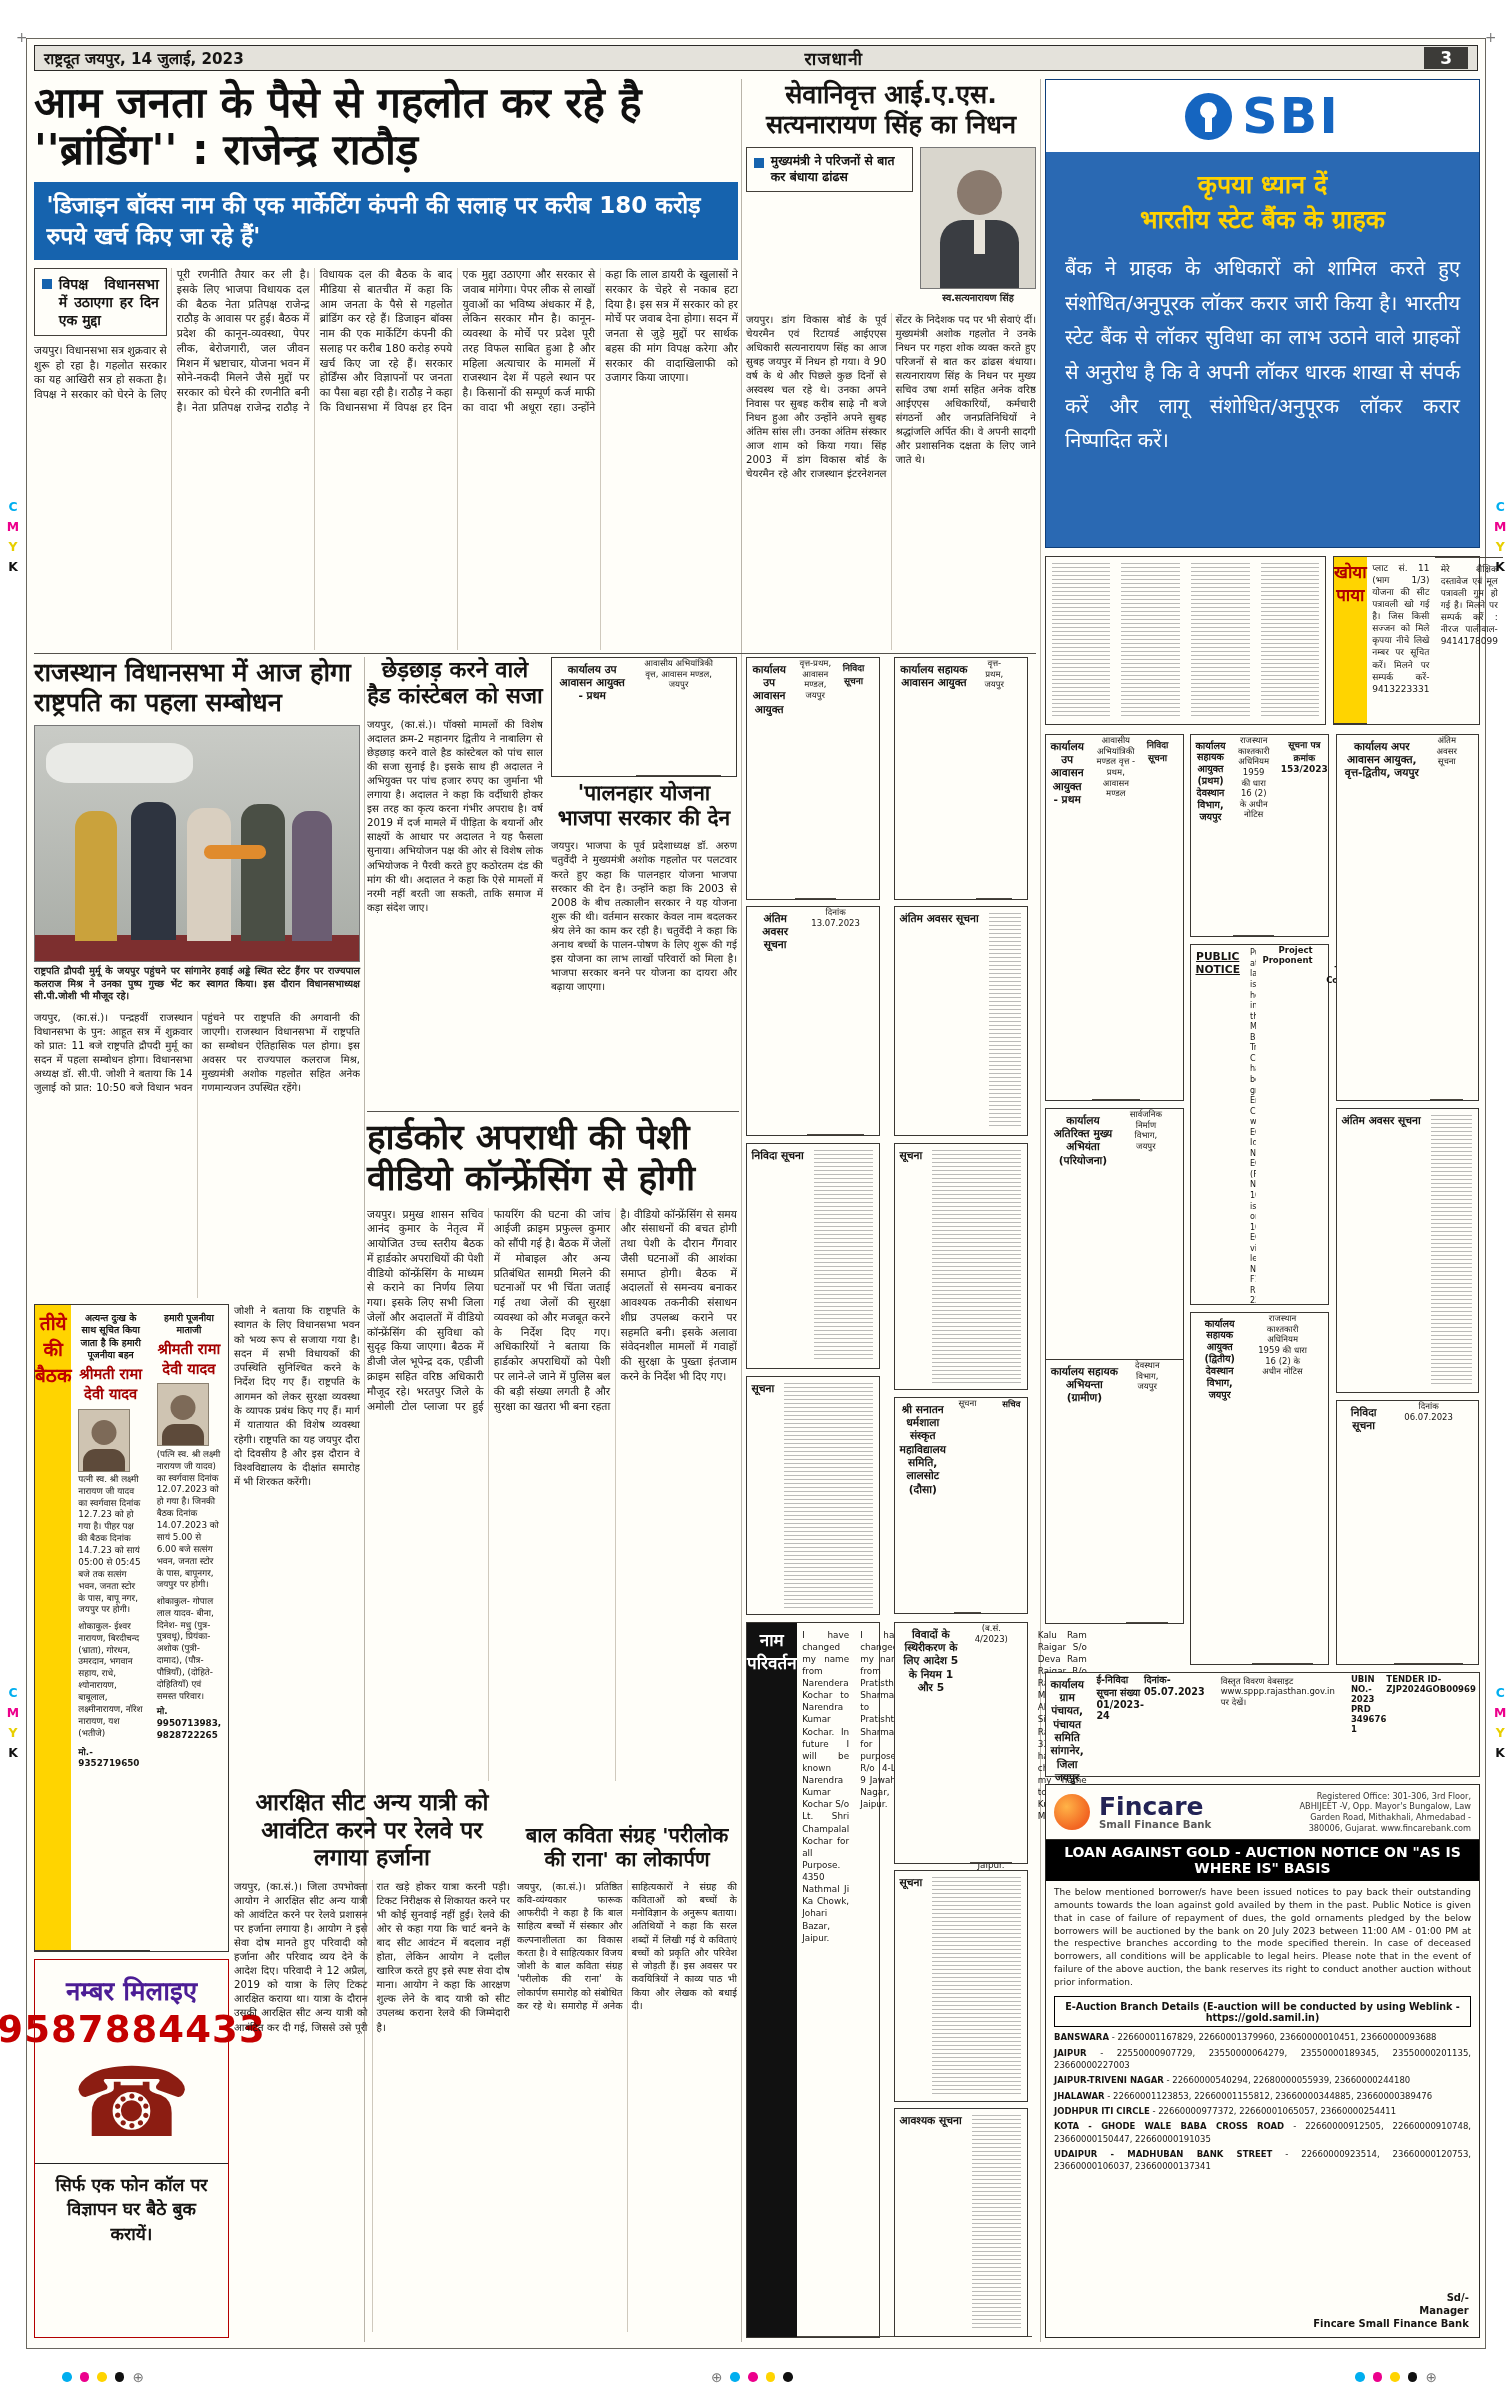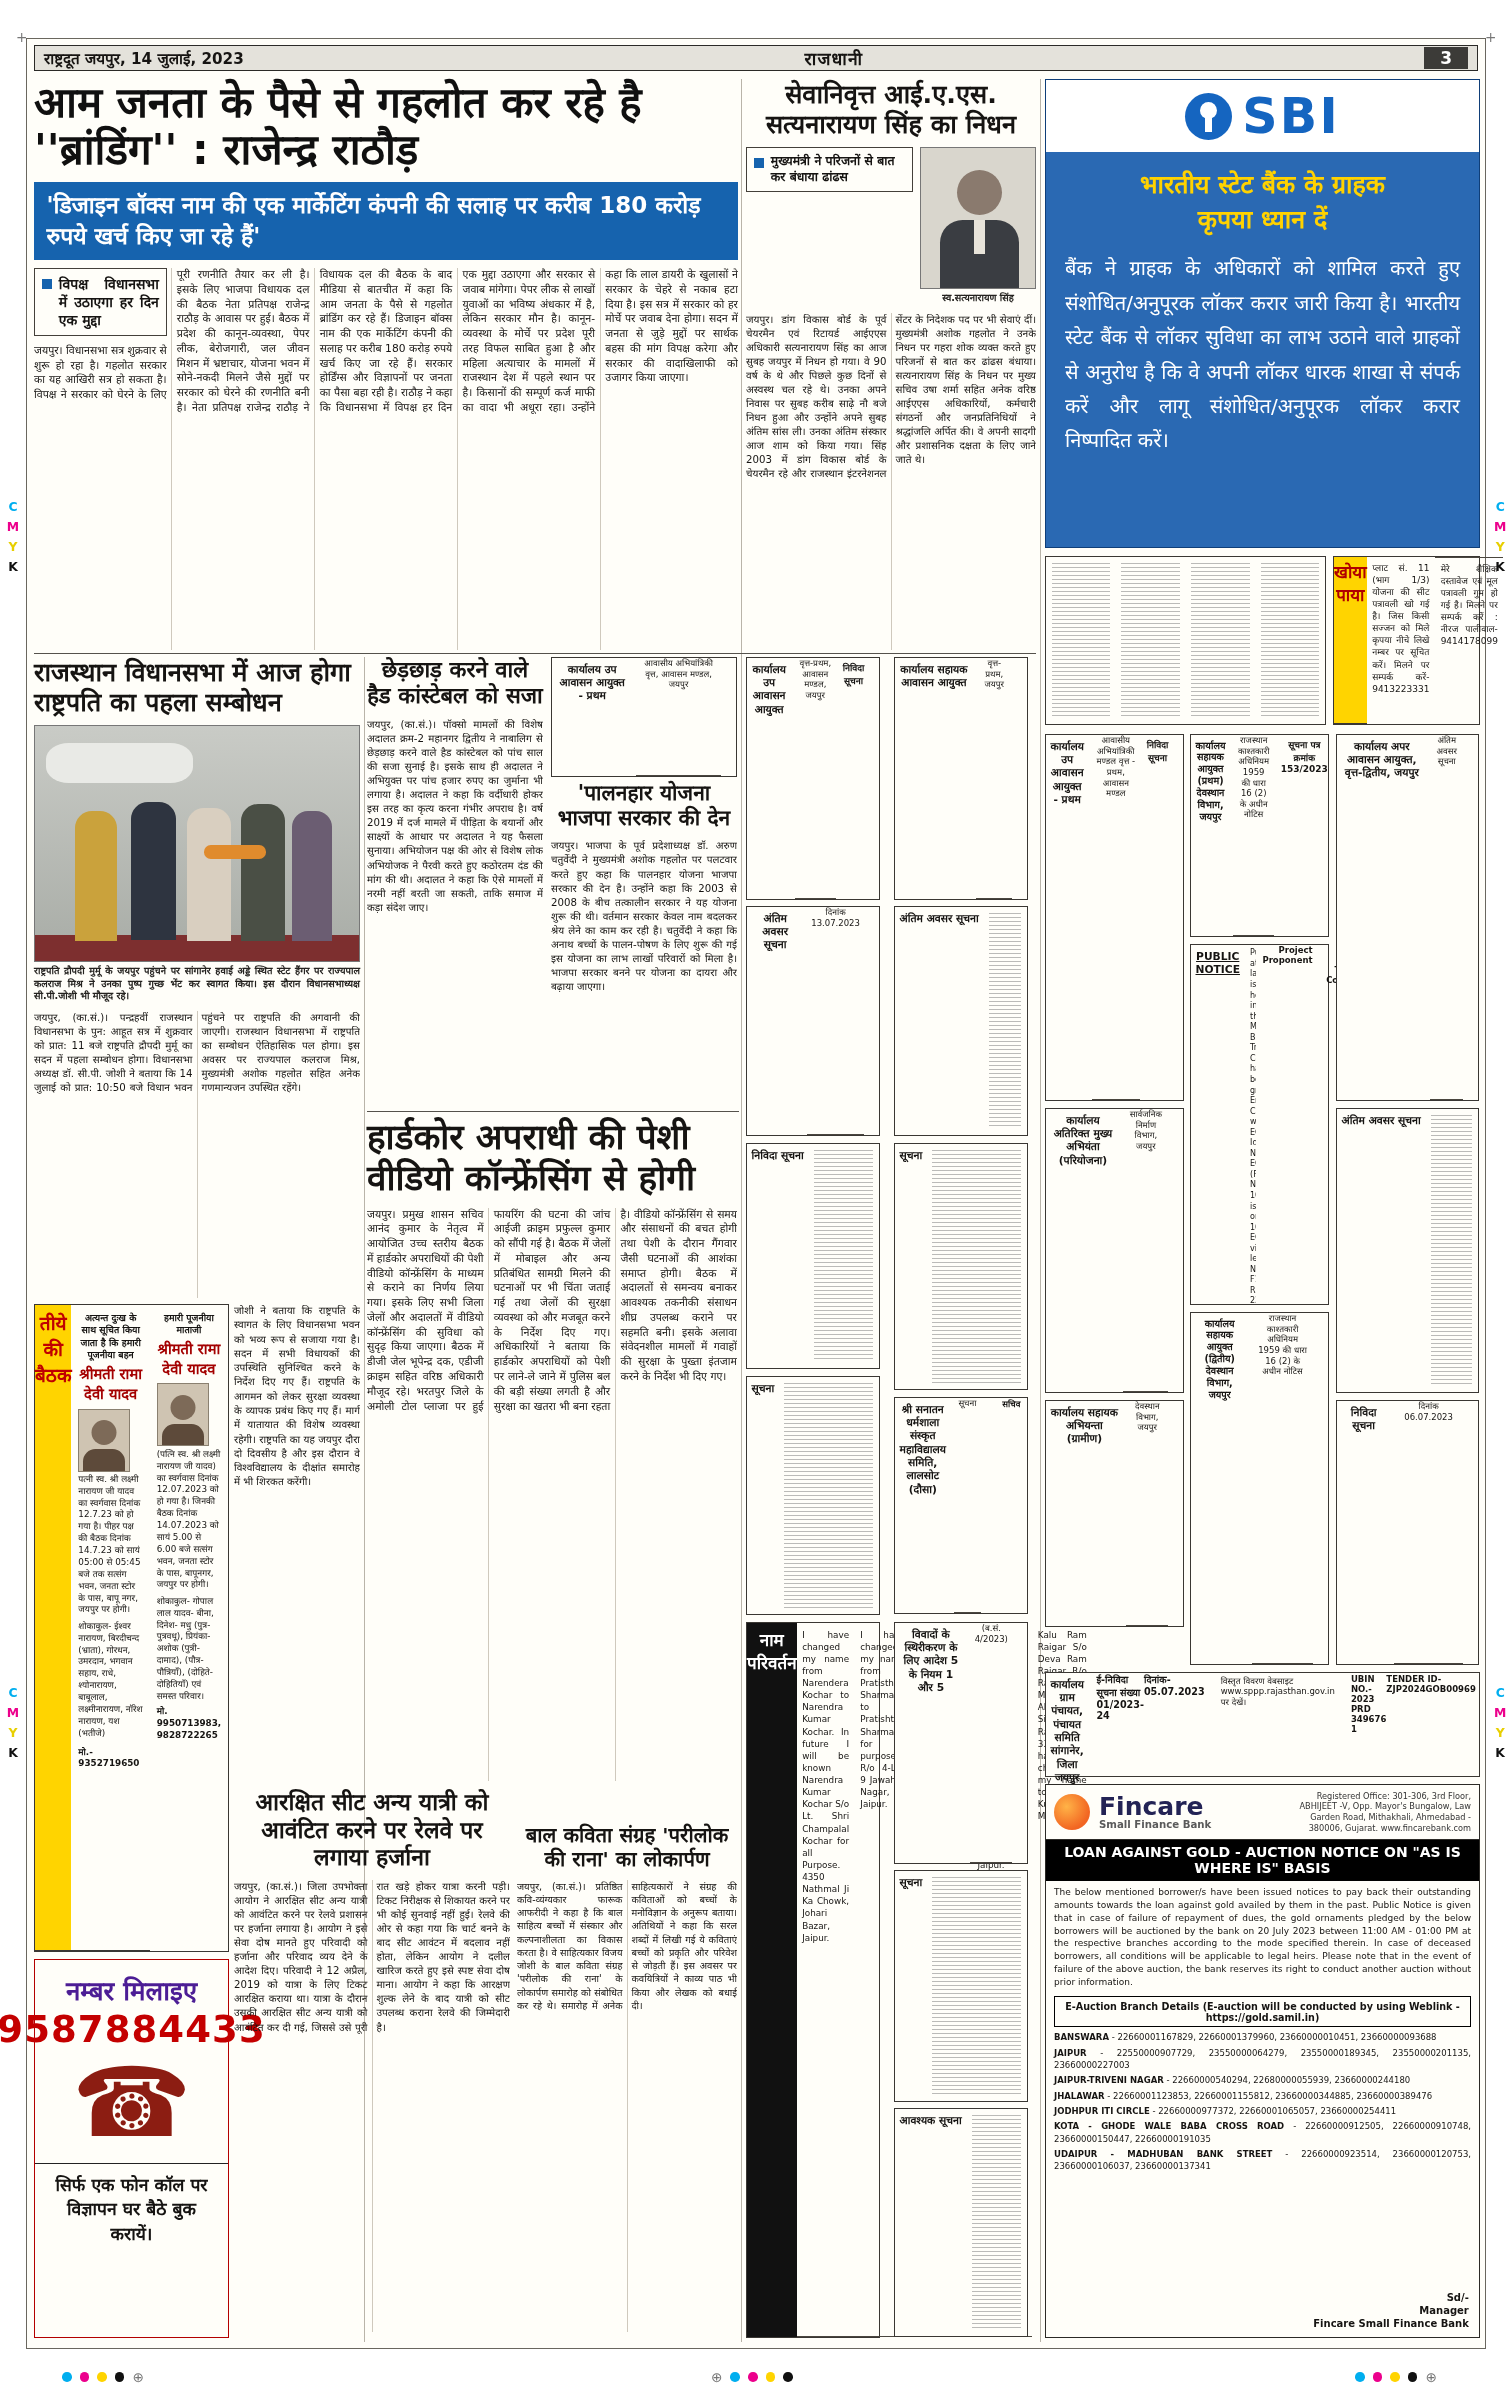--- a/index.html
+++ b/index.html
@@ -148,22 +148,22 @@
     <span>जयपुर। डांग विकास बोर्ड के पूर्व चेयरमैन एवं रिटायर्ड आईएएस अधिकारी सत्यनारायण सिंह का आज सुबह जयपुर में निधन हो गया। वे 90 वर्ष के थे और पिछले कुछ दिनों से अस्वस्थ चल रहे थे। उनका अपने निवास पर सुबह करीब साढ़े नौ बजे निधन हुआ और उन्होंने अपने सुबह अंतिम सांस ली। उनका अंतिम संस्कार आज शाम को किया गया। सिंह 2003 में डांग विकास बोर्ड के चेयरमैन रहे और राजस्थान इंटरनेशनल सेंटर के निदेशक पद पर भी सेवाएं दीं। मुख्यमंत्री अशोक गहलोत ने उनके निधन पर गहरा शोक व्यक्त करते हुए परिजनों से बात कर ढांढस बंधाया। सत्यनारायण सिंह के निधन पर मुख्य सचिव उषा शर्मा सहित अनेक वरिष्ठ आईएएस अधिकारियों, कर्मचारी संगठनों और जनप्रतिनिधियों ने श्रद्धांजलि अर्पित की। वे अपनी सादगी और प्रशासनिक दक्षता के लिए जाने जाते थे।</span>
   </div>
 </section>
 
 <aside class="abs sbi" style="left:1045px;top:79px;width:435px;height:469px">
   <div class="sbi-top">
     <span class="sbi-mark"></span>
     <span class="sbi-word">SBI</span>
   </div>
   <div style="padding-top:14.7px">
+    <div class="sbi-h">कृपया ध्यान दें</div>
     <div class="sbi-h">भारतीय स्टेट बैंक के ग्राहक</div>
-    <div class="sbi-h">कृपया ध्यान दें</div>
     <div class="sbi-body">बैंक ने ग्राहक के अधिकारों को शामिल करते हुए संशोधित/अनुपूरक लॉकर करार जारी किया है। भारतीय स्टेट बैंक से लॉकर सुविधा का लाभ उठाने वाले ग्राहकों से अनुरोध है कि वे अपनी लॉकर धारक शाखा से संपर्क करें और लागू संशोधित/अनुपूरक लॉकर करार निष्पादित करें।</div>
   </div>
 </aside>
 
 <div class="abs notice" style="left:1045px;top:556px;width:281px;height:169px">
   <div style="display:flex;flex:1">
     <div class="sim"></div>
     <div class="sim"></div>
     <div class="sim"></div>
     <div class="sim"></div>
@@ -339,21 +339,21 @@
   <div class="nh">कार्यालय उप आवासन आयुक्त - प्रथम</div>
   <div class="ns">आवासीय अभियांत्रिकी मण्डल वृत्त - प्रथम, आवासन मण्डल</div>
   <div class="nx">निविदा सूचना</div>
   <div class="sim"></div>
 </div>
 <div class="abs notice" style="left:1045px;top:1108px;width:139px;height:285px">
   <div class="nh">कार्यालय अतिरिक्त मुख्य अभियंता (परियोजना)</div>
   <div class="ns">सार्वजनिक निर्माण विभाग, जयपुर</div>
   <div class="sim"></div>
 </div>
-<div class="abs notice" style="left:1045px;top:1400px;width:139px;height:227px">
+<div class="abs notice" style="left:1045px;top:1359px;width:139px;height:265px">
   <div class="nh">कार्यालय सहायक अभियन्ता (ग्रामीण)</div>
   <div class="ns">देवस्थान विभाग, जयपुर</div>
   <div class="sim"></div>
 </div>
 
 <div class="abs notice" style="left:1190px;top:734px;width:139px;height:203px">
   <div class="nh" style="font-size:9.6px">कार्यालय सहायक आयुक्त (प्रथम) देवस्थान विभाग, जयपुर</div>
   <div class="ns">राजस्थान काश्तकारी अधिनियम 1959 की धारा 16 (2) के अधीन नोटिस</div>
   <div class="nx">सूचना पत्र क्रमांक 153/2023</div>
   <div class="sim"></div>

